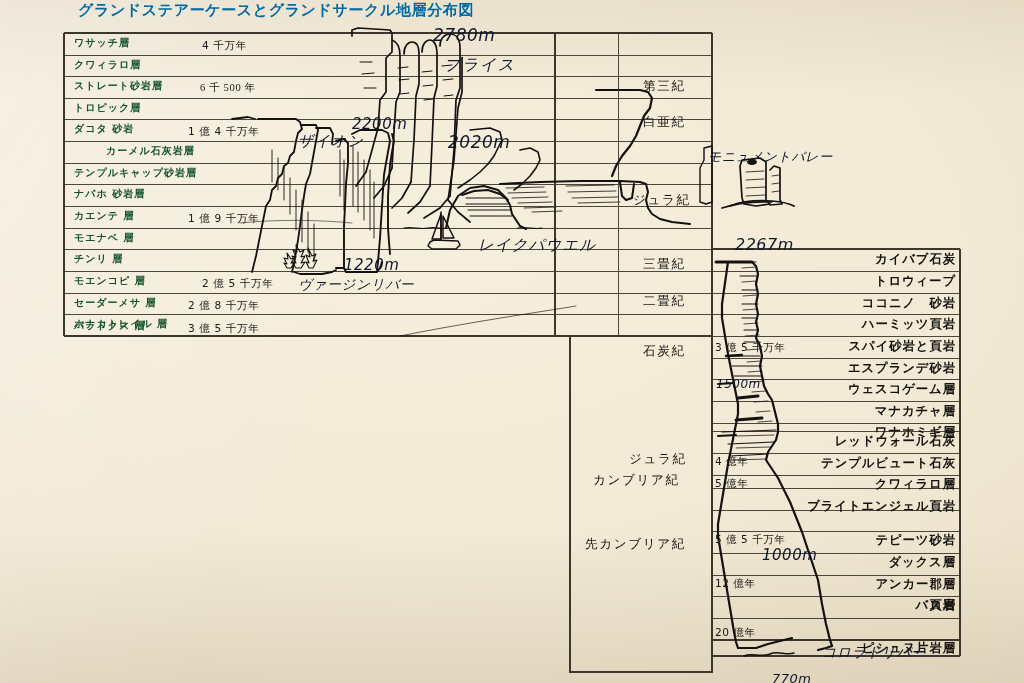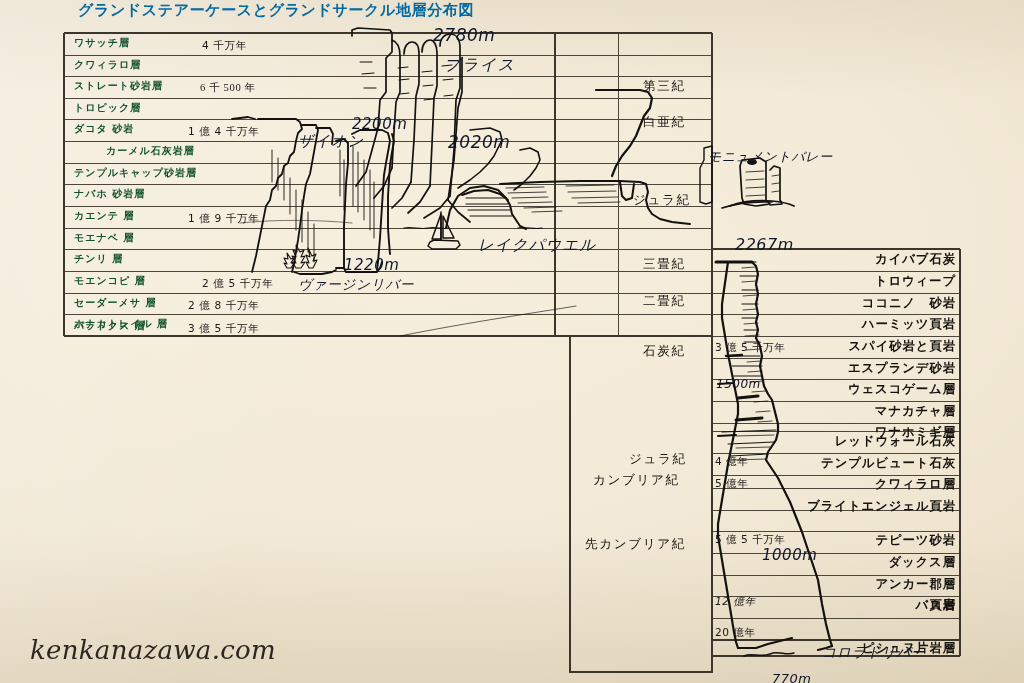--- a/index.html
+++ b/index.html
@@ -351,21 +351,21 @@
   <div class="t period" style="left:643px;top:295px;">二畳紀</div>
   <div class="t period" style="left:643px;top:345px;">石炭紀</div>
   <div class="t period" style="left:629px;top:453px;">ジュラ紀</div>
   <div class="t period" style="left:593px;top:474px;">カンブリア紀</div>
   <div class="t period" style="left:585px;top:538px;">先カンブリア紀</div>
 
   <div class="t gage" style="left:715px;top:342px;">3 億 5 千万年</div>
   <div class="t gage" style="left:715px;top:456px;">4 億年</div>
   <div class="t gage" style="left:715px;top:478px;">5 億年</div>
   <div class="t gage" style="left:715px;top:534px;">5 億 5 千万年</div>
-  <div class="t gage" style="left:715px;top:596px;font-style:italic;">12 億年</div>
+  <div class="t gage" style="left:715px;top:578px;">12 億年</div>
   <div class="t gage" style="left:715px;top:627px;">20 億年</div>
 
 
   <div class="t gname" style="right:68px;top:253px;">カイバブ石炭</div>
   <div class="t gname" style="right:68px;top:275px;">トロウィープ</div>
   <div class="t gname" style="right:68px;top:297px;">ココニノ　砂岩</div>
   <div class="t gname" style="right:68px;top:318px;">ハーミッツ頁岩</div>
   <div class="t gname" style="right:68px;top:340px;">スパイ砂岩と頁岩</div>
   <div class="t gname" style="right:68px;top:362px;">エスプランデ砂岩</div>
   <div class="t gname" style="right:68px;top:383px;">ウェスコゲーム層</div>
@@ -395,15 +395,14 @@
   <div class="t hw sk" style="left:478px;top:238px;font-size:15.5px;letter-spacing:1px;">レイクパウエル</div>
 
   <div class="t hw sk" style="left:708px;top:150px;font-size:13px;letter-spacing:.6px;">モニュメントバレー</div>
 
   <div class="t hw sk" style="left:735px;top:237px;font-size:16px;">2267m</div>
   <div class="t hw sk" style="left:716px;top:378px;font-size:12px;">1500m</div>
   <div class="t hw sk" style="left:762px;top:548px;font-size:15px;">1000m</div>
   <div class="t hw sk" style="left:772px;top:672px;font-size:13px;">770m</div>
   <div class="t hw sk" style="left:822px;top:645px;font-size:14px;letter-spacing:.5px;">コロラドリバー</div>
 
-  <div class="t" id="watermark">kenkanazawa.com</div>
 
 </div>
 
 </body></html>

